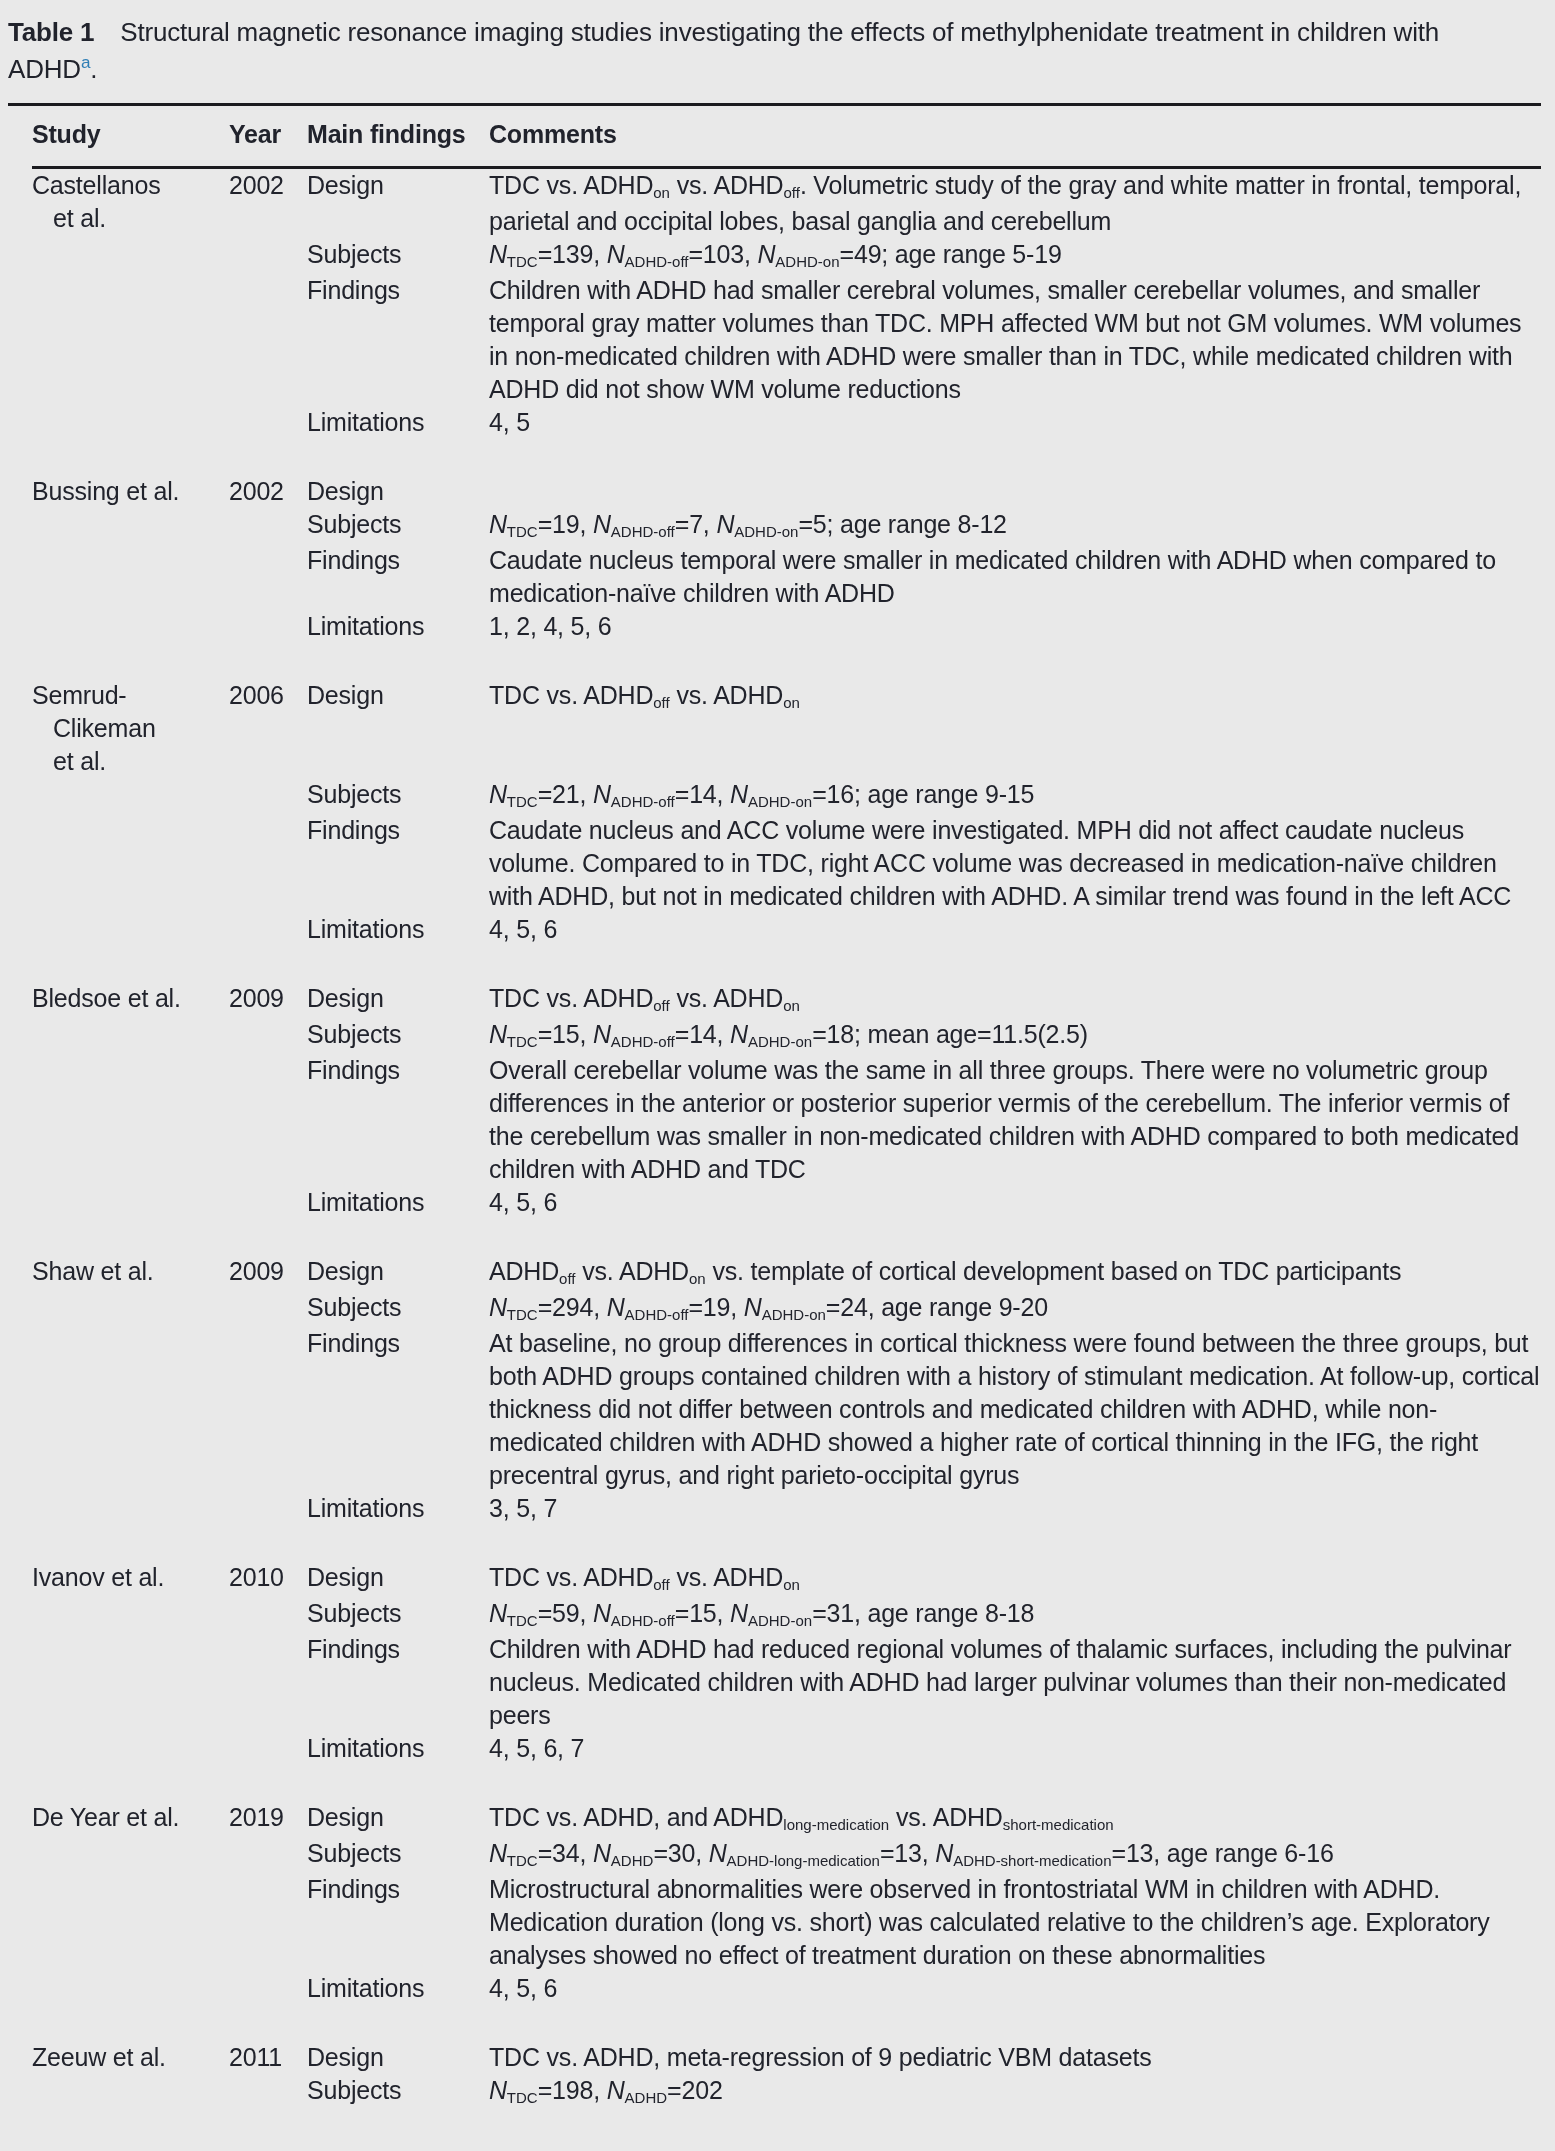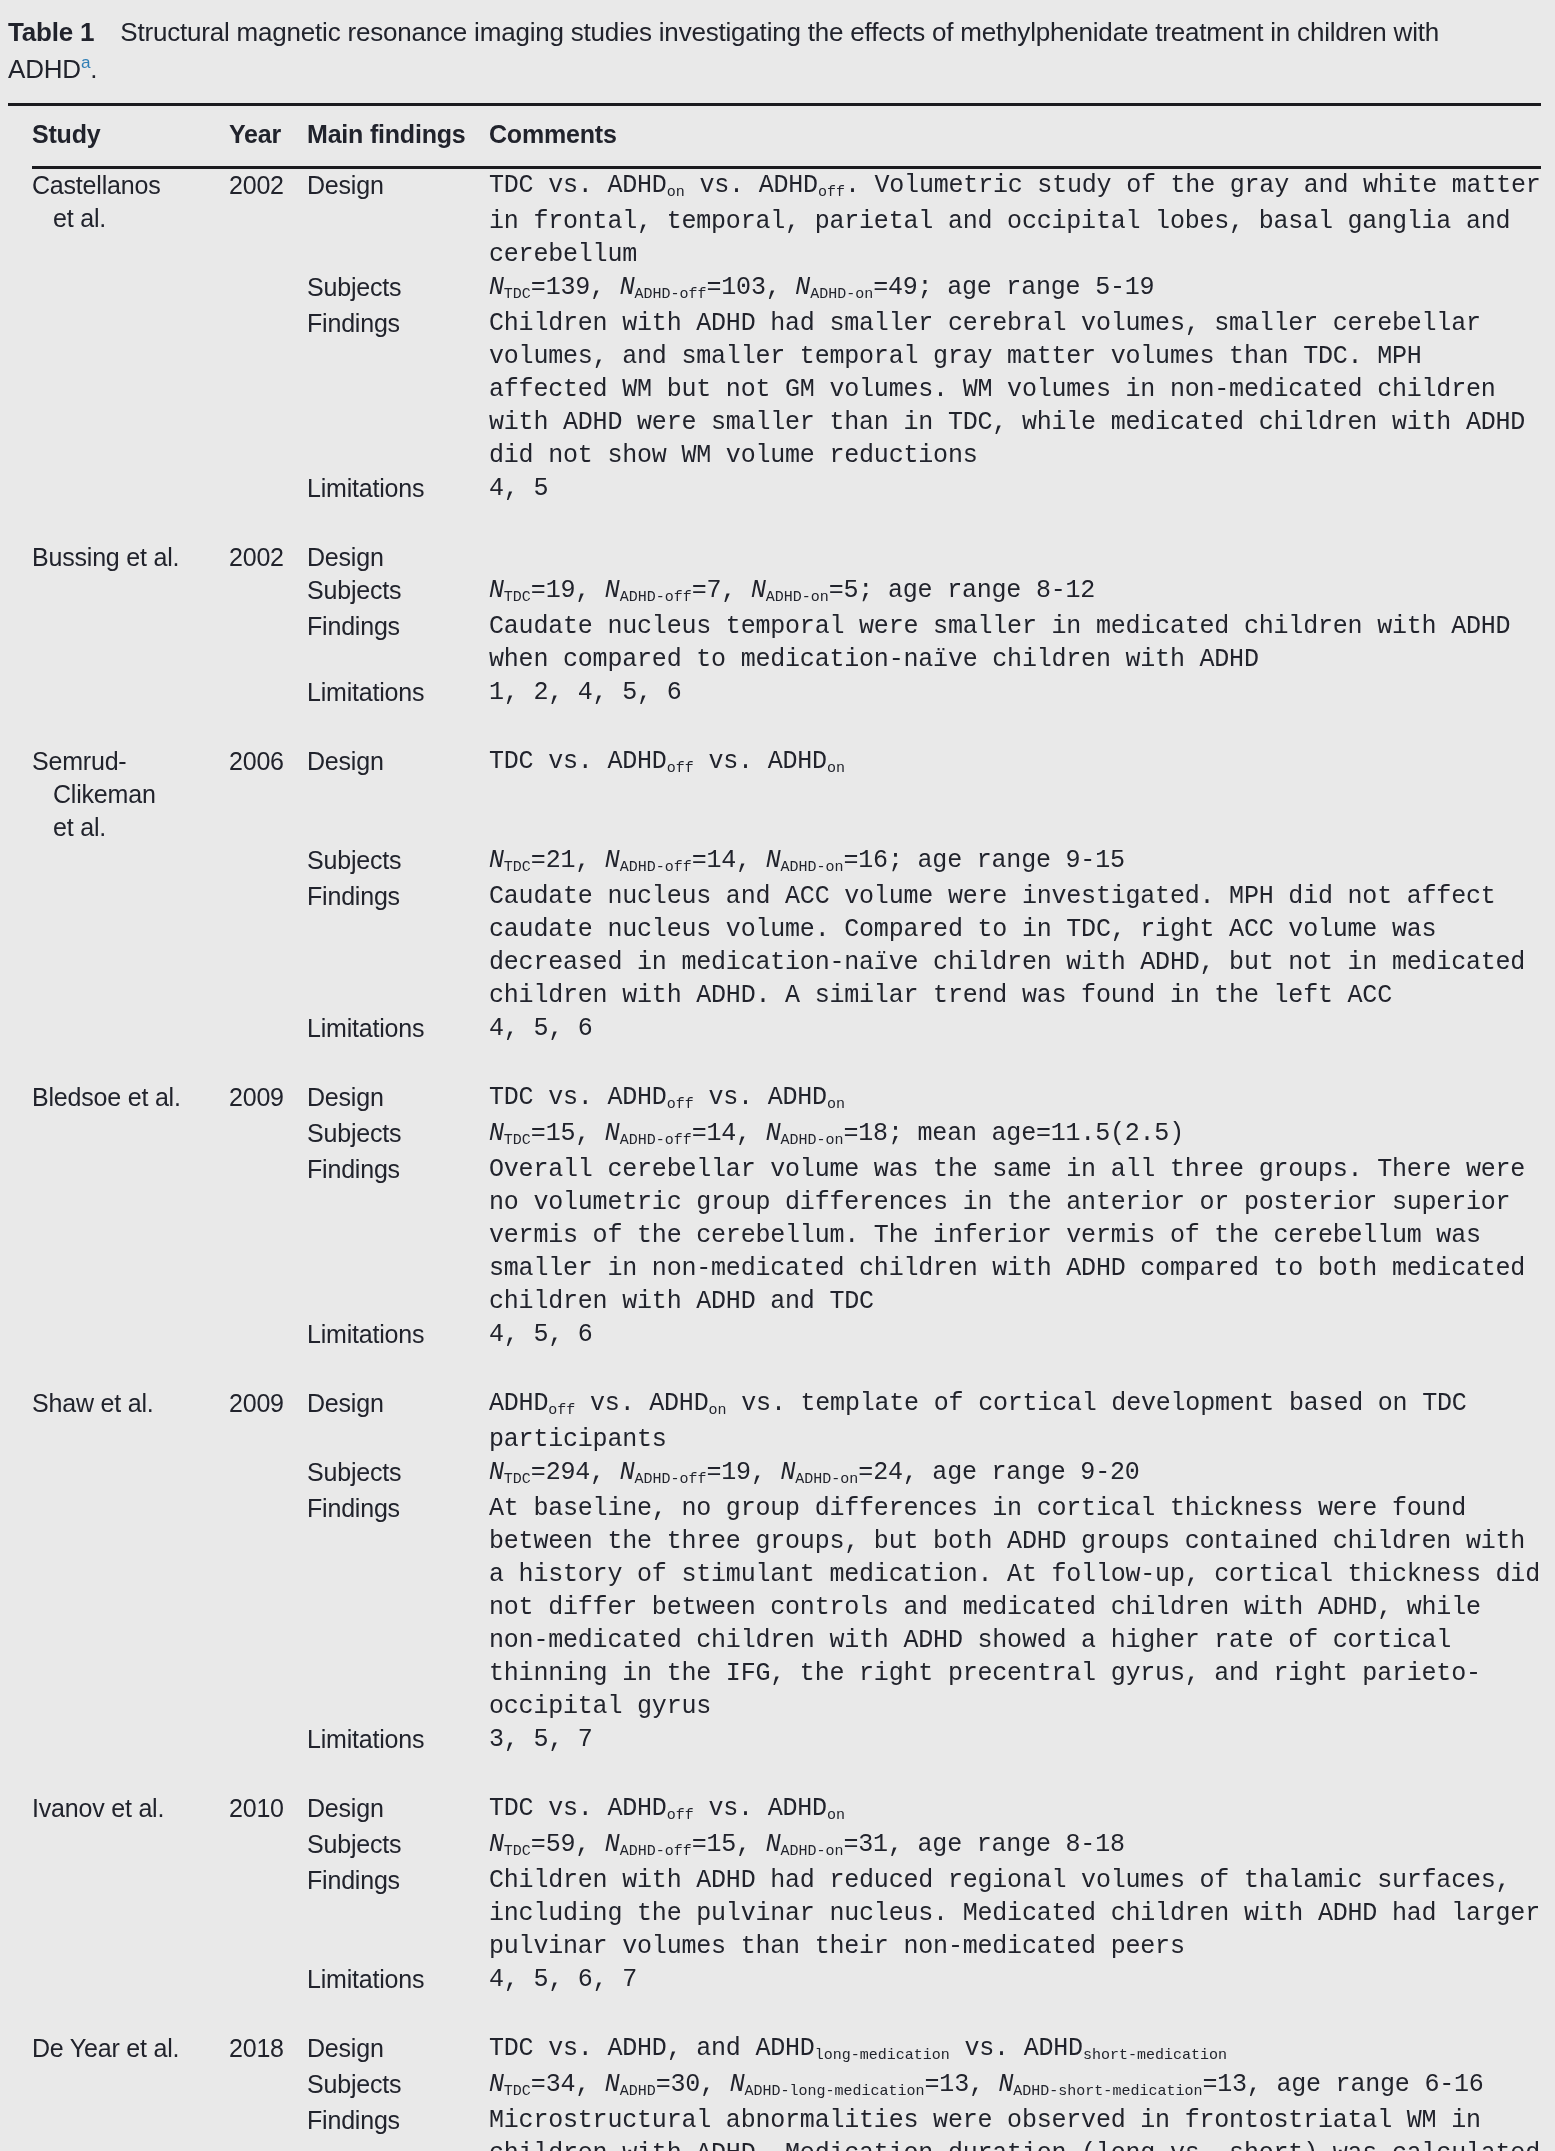--- a/index.html
+++ b/index.html
@@ -39,21 +39,21 @@
   }
   .thead {
     border-bottom: 3px solid #1b1b1f;
     padding: 12px 0 15px 0;
     font-weight: bold;
   }
   .tbody { }
   .study-block + .study-block { margin-top: 36px; }
   .cell { padding: 0; }
   .name-line.indent { padding-left: 21px; }
-  .comment { max-width: 1076px; font-family: Liberation Mono, monospace; }
+  .comment { max-width: 1076px; }
   sub {
     font-size: 0.6em;
     vertical-align: baseline;
     position: relative;
     top: 0.28em;
     letter-spacing: 0;
   }
   i { font-style: italic; }
 </style>
 </head>
@@ -241,21 +241,21 @@
             <div class="cell year"></div>
             <div class="cell label">Limitations</div>
             <div class="cell comment">4, 5, 6, 7</div>
           </div>
         </div>
         <div class="study-block">
           <div class="row">
             <div class="cell study">
               <div class="name-line">De Year et al.</div>
             </div>
-            <div class="cell year">2018</div>
+            <div class="cell year">2019</div>
             <div class="cell label">Design</div>
             <div class="cell comment">TDC vs. ADHD, and ADHD<sub>long-medication</sub> vs. ADHD<sub>short-medication</sub></div>
           </div>
           <div class="row">
             <div class="cell study"></div>
             <div class="cell year"></div>
             <div class="cell label">Subjects</div>
             <div class="cell comment"><i>N</i><sub>TDC</sub>=34, <i>N</i><sub>ADHD</sub>=30, <i>N</i><sub>ADHD-long-medication</sub>=13, <i>N</i><sub>ADHD-short-medication</sub>=13, age range 6-16</div>
           </div>
           <div class="row">

